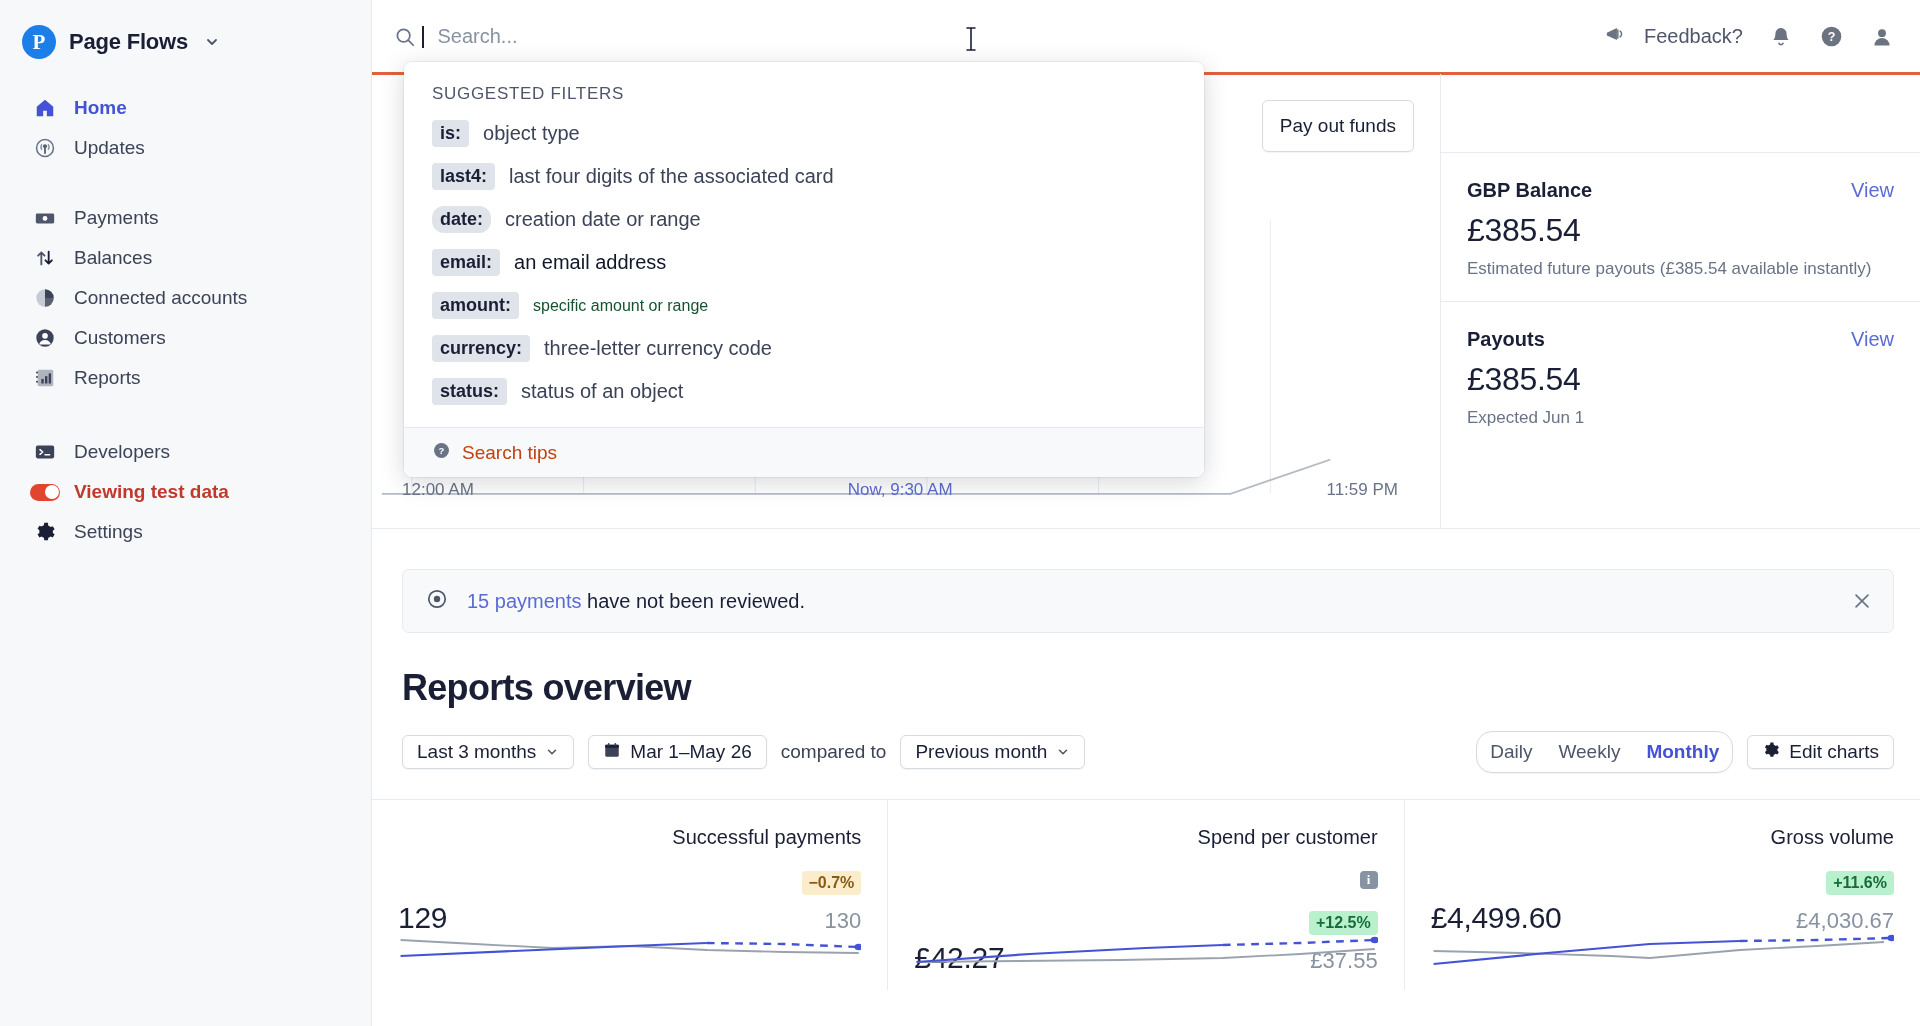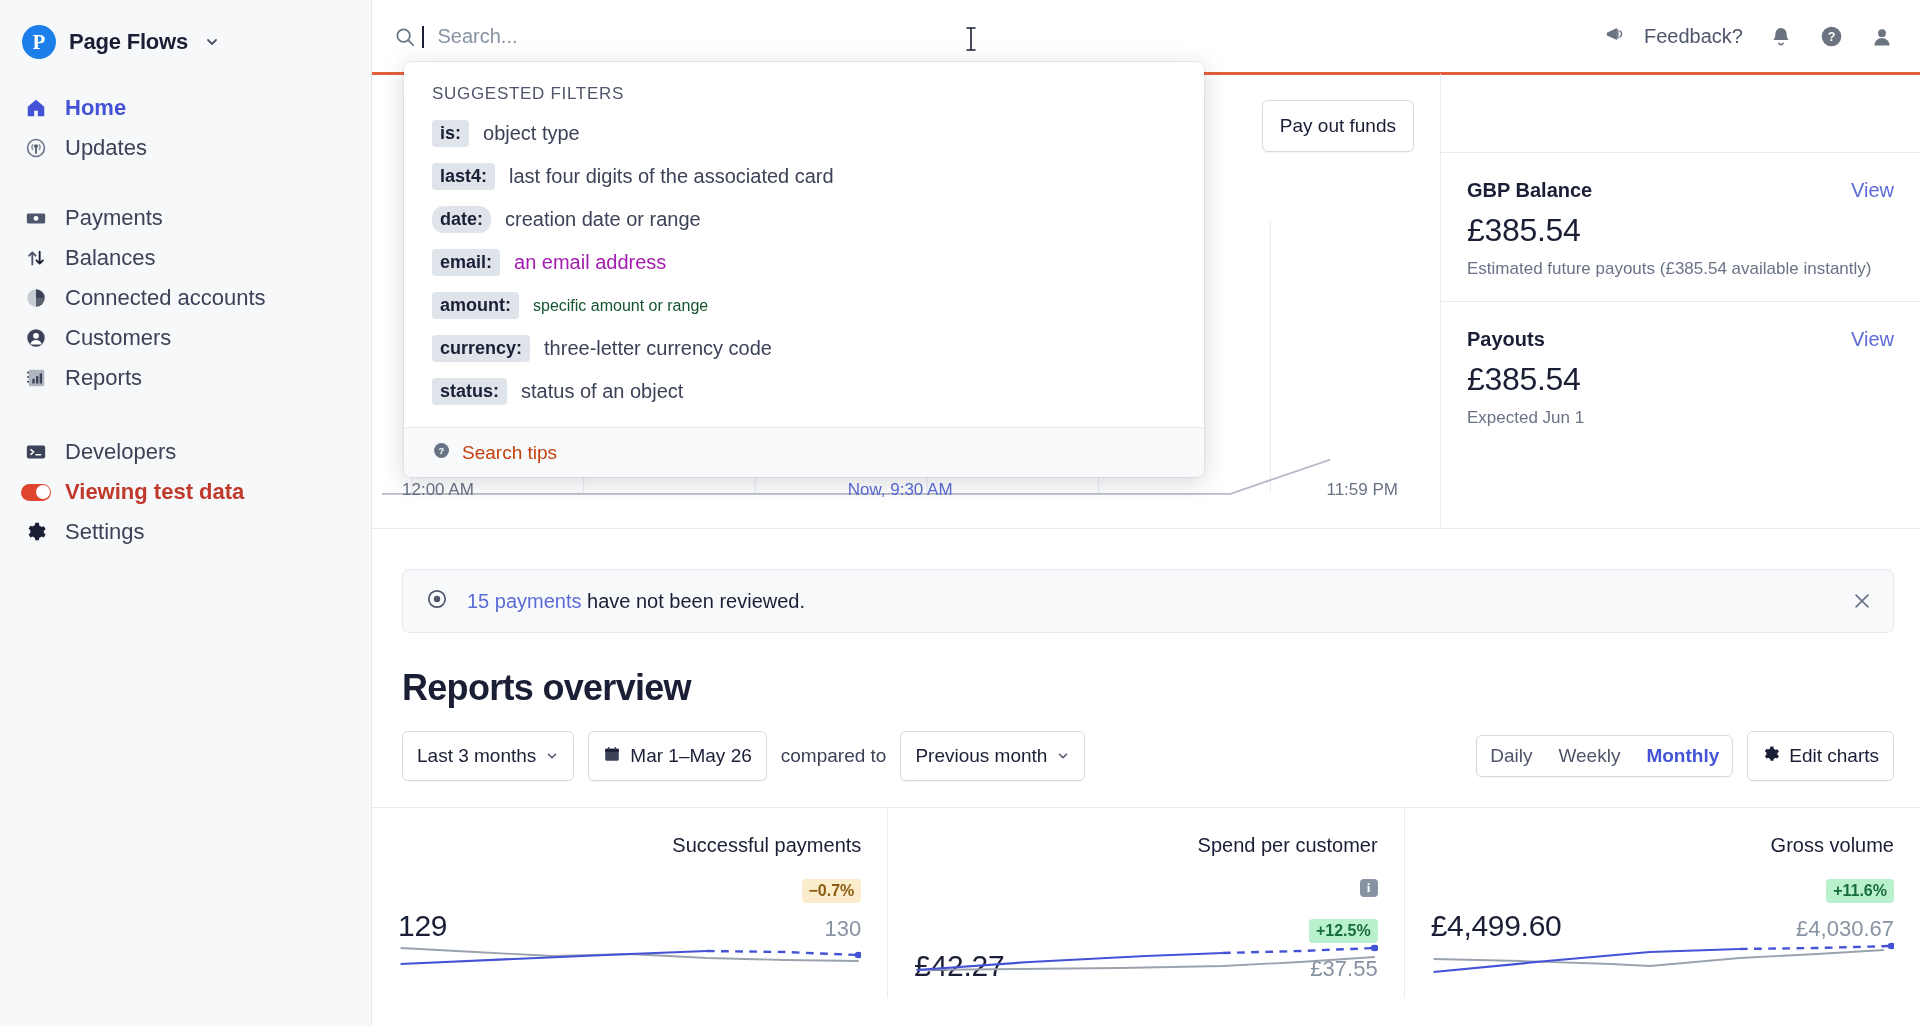--- a/index.html
+++ b/index.html
@@ -34,22 +34,22 @@
     flex: 0 0 34px;
   }
   .brand-name { font-size: 22px; font-weight: 700; color: #1a1f36; letter-spacing: -0.2px; }
   .brand-caret { color: #4f566b; font-size: 15px; margin-left: 3px; display:flex; align-items:center;}
 
   .nav-group { margin-top: 26px; }
   .nav-group.g2 { margin-top: 30px; }
   .nav-group.g3 { margin-top: 34px; }
   .nav-item {
     display: flex; align-items: center; gap: 16px;
-    height: 40px; padding-left: 23px;
-    font-size: 22px; color: #3c4257; cursor: pointer;
+    height: 40px; padding-left: 32px;
+    font-size: 19px; color: #3c4257; cursor: pointer;
   }
   .nav-item .ico { width: 26px; height: 26px; display: flex; align-items: center; justify-content: center; flex: 0 0 26px;}
   .nav-item.active .lbl { color: #4453d6; font-weight: 700; }
   .nav-item.testmode .lbl { color: #c0392b; font-weight: 700; }
   .toggle-pill {
     width: 30px; height: 17px; border-radius: 9px; background: #e0452d;
     position: relative; flex: 0 0 30px;
   }
   .toggle-pill::after {
     content: ""; position: absolute; right: 1.5px; top: 1.5px;
@@ -125,29 +125,29 @@
   .alert-text .lnk { color: #5b6bd6; }
   .alert-x { color: #697386; cursor: pointer; display:flex; }
 
   
   .reports { padding: 34px 26px 0 30px; }
   .reports h1 { font-size: 36px; color: #1a1f36; letter-spacing: -0.7px; font-weight: 700; }
   .rtools { display: flex; align-items: center; gap: 14px; margin-top: 22px; }
   .rtools .spacer { flex: 1 1 auto; }
   .ctl {
     border: 1px solid #d5dbe3; background: #fff; border-radius: 6px;
-    height: 50px; display: flex; align-items: center; gap: 9px;
+    height: 34px; display: flex; align-items: center; gap: 9px;
     padding: 0 14px; font-size: 19px; color: #1a1f36; cursor: pointer;
     box-shadow: 0 1px 1px rgba(0,0,0,0.04);
     white-space: nowrap;
   }
   .ctl .cv { color: #4f566b; font-size: 14px; display:flex; }
   .cmp { font-size: 19px; color: #3c4257; }
   .seg {
-    border: 1px solid #d5dbe3; background: #fff; border-radius: 6px;
+    border: 1px solid #d5dbe3; background: #fff; border-radius: 16px;
     height: 42px; display: flex; align-items: flex-end; gap: 0;
     box-shadow: 0 1px 1px rgba(0,0,0,0.04);
   }
   .seg .s { padding: 0 13px; font-size: 19px; color: #4f566b; cursor: pointer; line-height: 40px; }
   .seg .s.on { color: #4453d6; font-weight: 700; }
 
   
   .metrics { display: flex; margin-top: 26px; border-top: 1px solid #e8ebf0; }
   .metric {
     flex: 1 1 0; padding: 26px 26px 0 26px; height: 190px;
@@ -526,21 +526,21 @@
         <div style="display:flex;align-items:center;gap:14px;padding:8px 28px;">
           <span style="background:#dfe3ea;border-radius:4px;padding:3px 8px;font-size:18px;color:#1a1f36;font-weight:600;">last4:</span>
           <span style="font-size:20px;color:#3c4257;">last four digits of the associated card</span>
         </div>
         <div style="display:flex;align-items:center;gap:14px;padding:8px 28px;">
           <span style="background:#dfe3ea;border-radius:12px;padding:3px 8px;font-size:18px;color:#1a1f36;font-weight:600;">date:</span>
           <span style="font-size:20px;color:#3c4257;">creation date or range</span>
         </div>
         <div style="display:flex;align-items:center;gap:14px;padding:8px 28px;">
           <span style="background:#dfe3ea;border-radius:4px;padding:3px 8px;font-size:18px;color:#1a1f36;font-weight:600;">email:</span>
-          <span style="font-size:20px;color:#a21caf;text-align:center;">an email address</span>
+          <span style="font-size:20px;color:#0f172a;text-align:center;">an email address</span>
         </div>
         <div style="display:flex;align-items:center;gap:14px;padding:8px 28px;">
           <span style="background:#dfe3ea;border-radius:4px;padding:3px 8px;font-size:18px;color:#1a1f36;font-weight:600;">amount:</span>
           <span style="font-size:16px;color:#14532d;">specific amount or range</span>
         </div>
         <div style="display:flex;align-items:center;gap:14px;padding:8px 28px;">
           <span style="background:#dfe3ea;border-radius:4px;padding:3px 8px;font-size:18px;color:#1a1f36;font-weight:600;">currency:</span>
           <span style="font-size:20px;color:#3c4257;">three-letter currency code</span>
         </div>
         <div style="display:flex;align-items:center;gap:14px;padding:8px 28px;">

